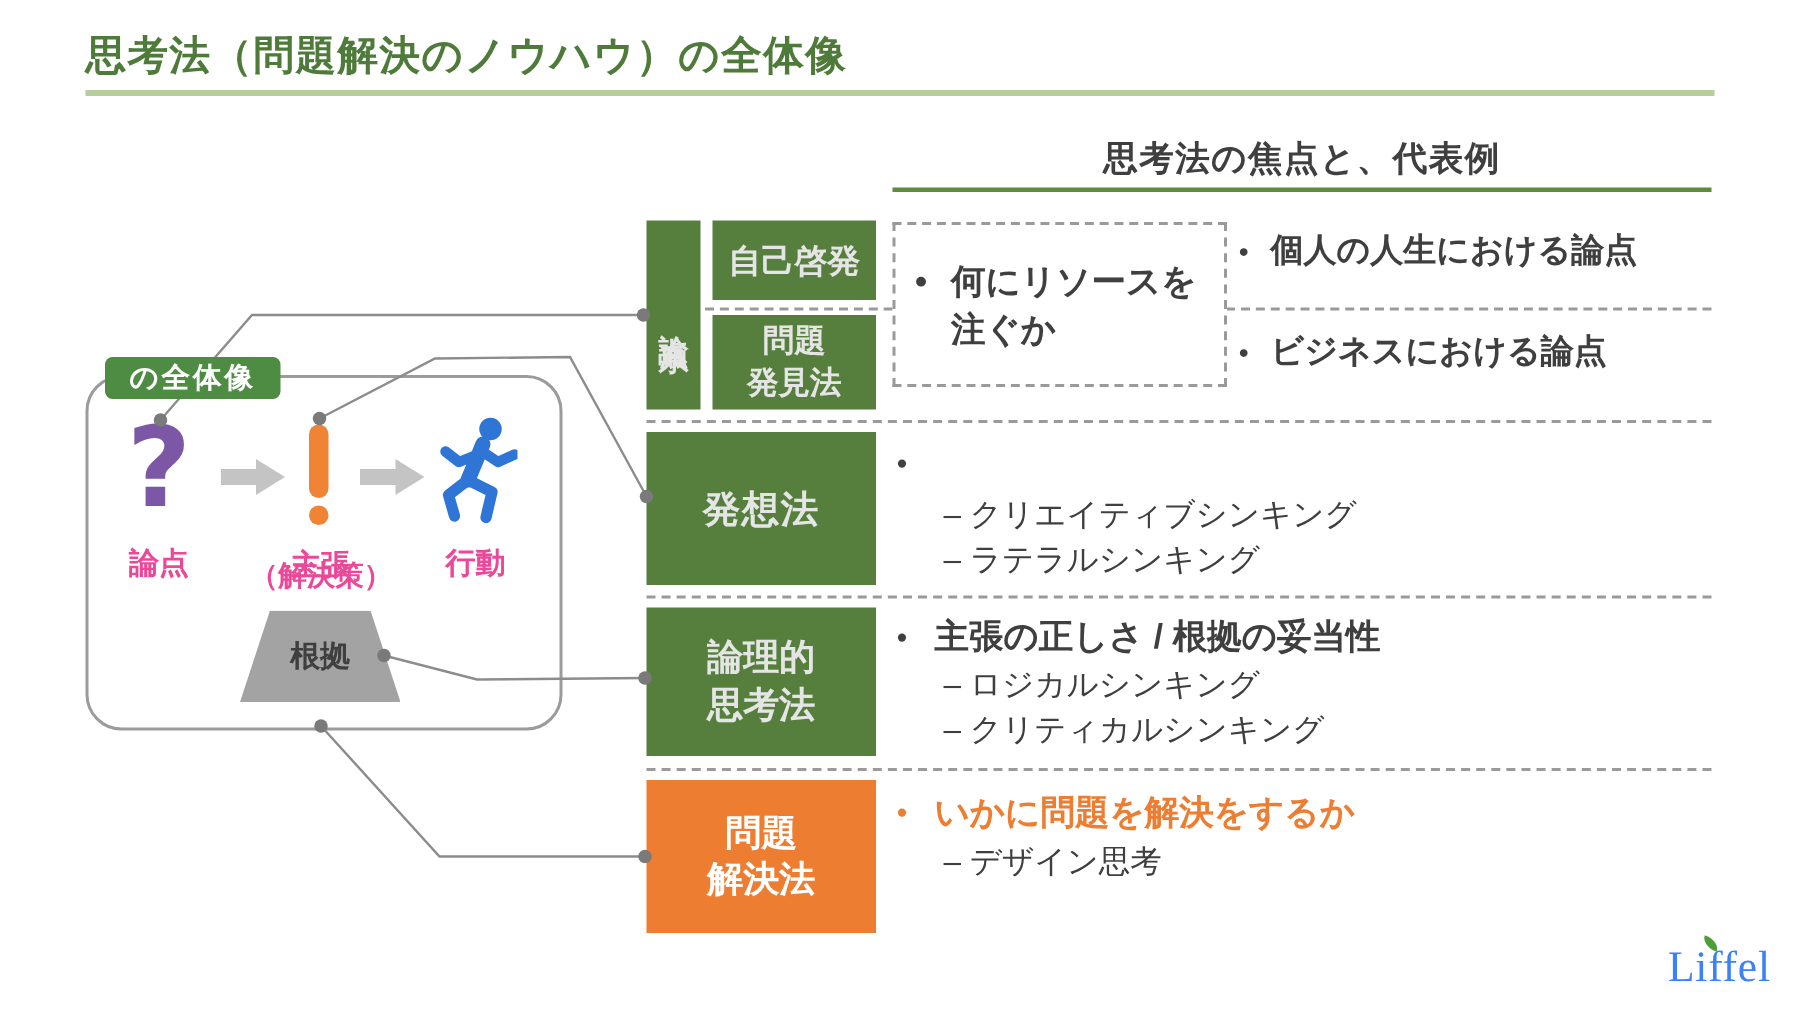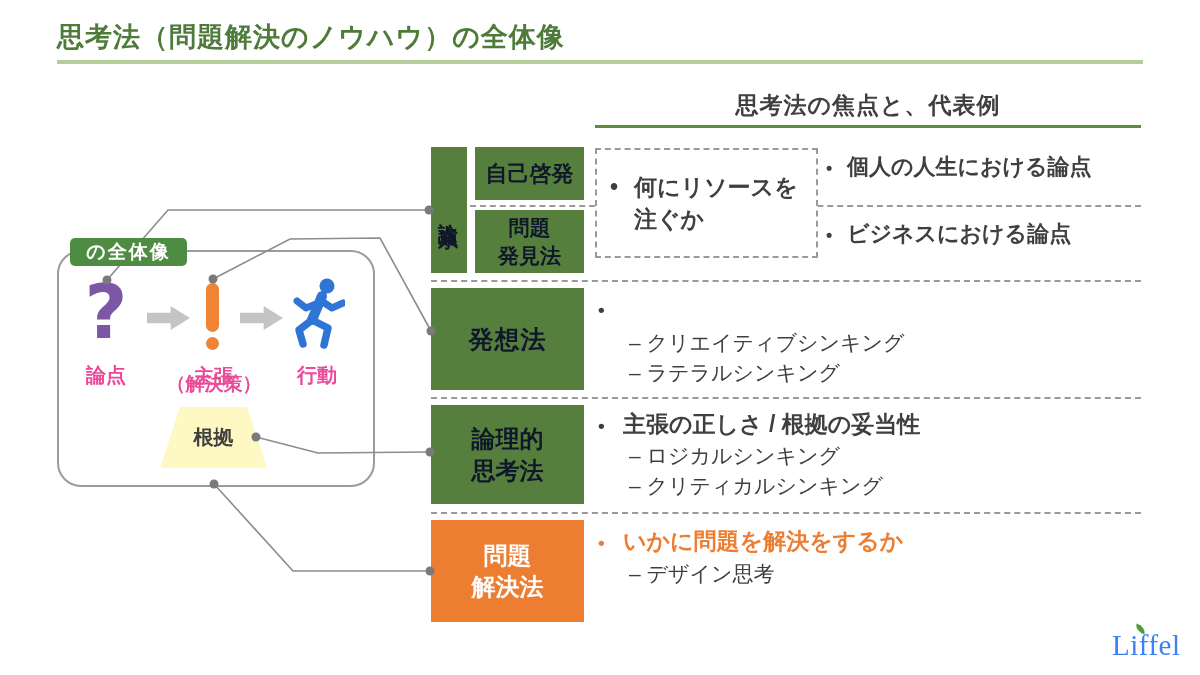--- a/index.html
+++ b/index.html
@@ -33,26 +33,26 @@
   .arrow1{left:147px;top:306px;}
   .arrow2{left:240px;top:306px;}
   .excl-bar{left:206px;top:283px;width:13px;height:49px;border-radius:7px;background:#ee8434;z-index:2;}
   .excl-dot{left:206px;top:337px;width:13px;height:13px;border-radius:50%;background:#ee8434;z-index:2;}
   .runner{left:287px;top:277px;z-index:2;}
   .step-label{font-size:20px;font-weight:bold;color:#ec4899;text-align:center;z-index:2;margin-top:11px;}
   .lbl-question{left:66px;top:351px;width:80px;}
   .lbl-claim{left:174px;top:352px;width:80px;}
   .lbl-claim-sub{left:148px;top:360px;width:132px;font-size:19px;}
   .lbl-action{left:277px;top:351px;width:80px;}
-  .trapezoid{left:160px;top:407px;width:107px;height:61px;background:#fef9c3;z-index:2;
+  .trapezoid{left:160px;top:407px;width:107px;height:61px;background:#a3a3a3;z-index:2;
     clip-path:polygon(18.7% 0,81.3% 0,100% 100%,0 100%);}
   .trapezoid span{font-size:20px;font-weight:bold;color:#3f3f3f;}
 
   
-  .green-box{background:#567f3d;color:#0f172a;font-weight:bold;z-index:2;}
+  .green-box{background:#567f3d;color:#e5e5e5;font-weight:bold;z-index:2;}
   .orange-box{background:#ed7d31;color:#fff;font-weight:bold;z-index:2;}
   .group-box{left:431px;top:147px;width:36px;height:126px;font-size:20px;
     writing-mode:vertical-rl;text-orientation:upright;letter-spacing:3px;}
   .box-row1a{left:475px;top:147px;width:109px;height:53px;font-size:22px;}
   .box-row1b{left:475px;top:210px;width:109px;height:63px;font-size:21px;line-height:1.3;}
   .box-row2{left:431px;top:288px;width:153px;height:102px;font-size:25px;letter-spacing:1px;}
   .box-row3{left:431px;top:405px;width:153px;height:99px;font-size:24px;line-height:1.3;}
   .box-row4{left:431px;top:520px;width:153px;height:102px;font-size:24px;line-height:1.3;}
 
   .dash-line{border-top:2px dashed #9a9a9a;height:0;z-index:1;}

